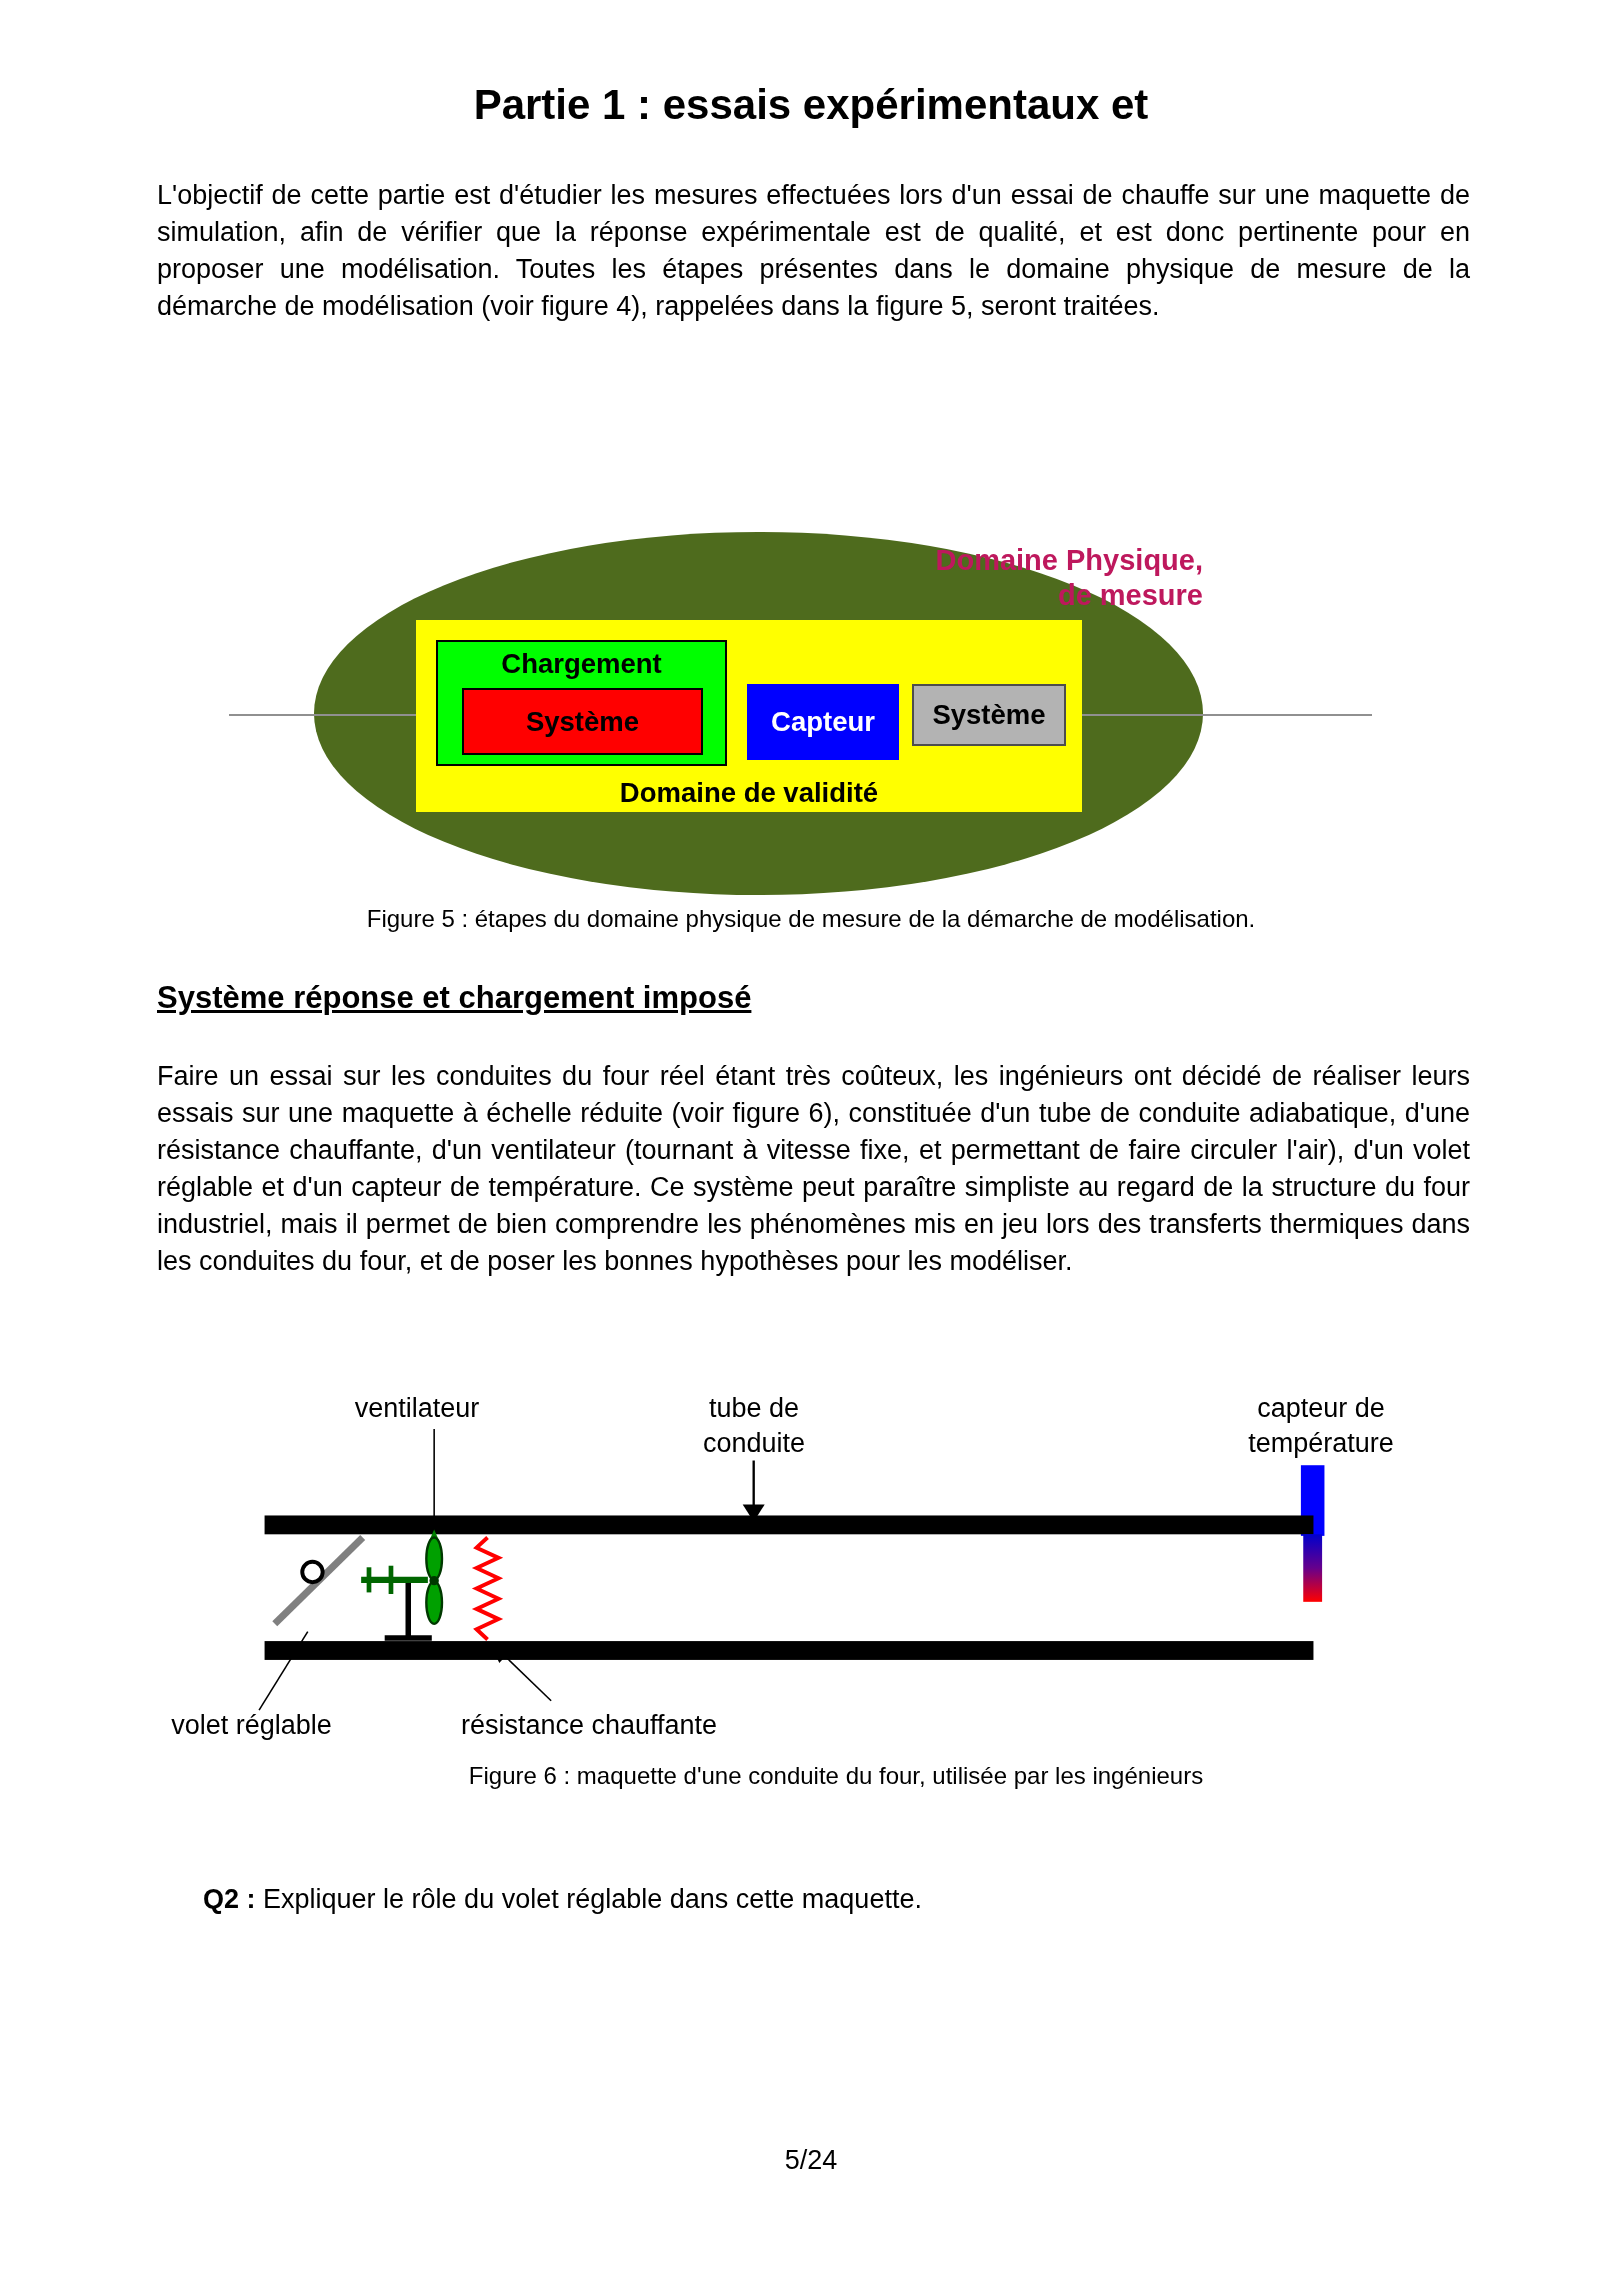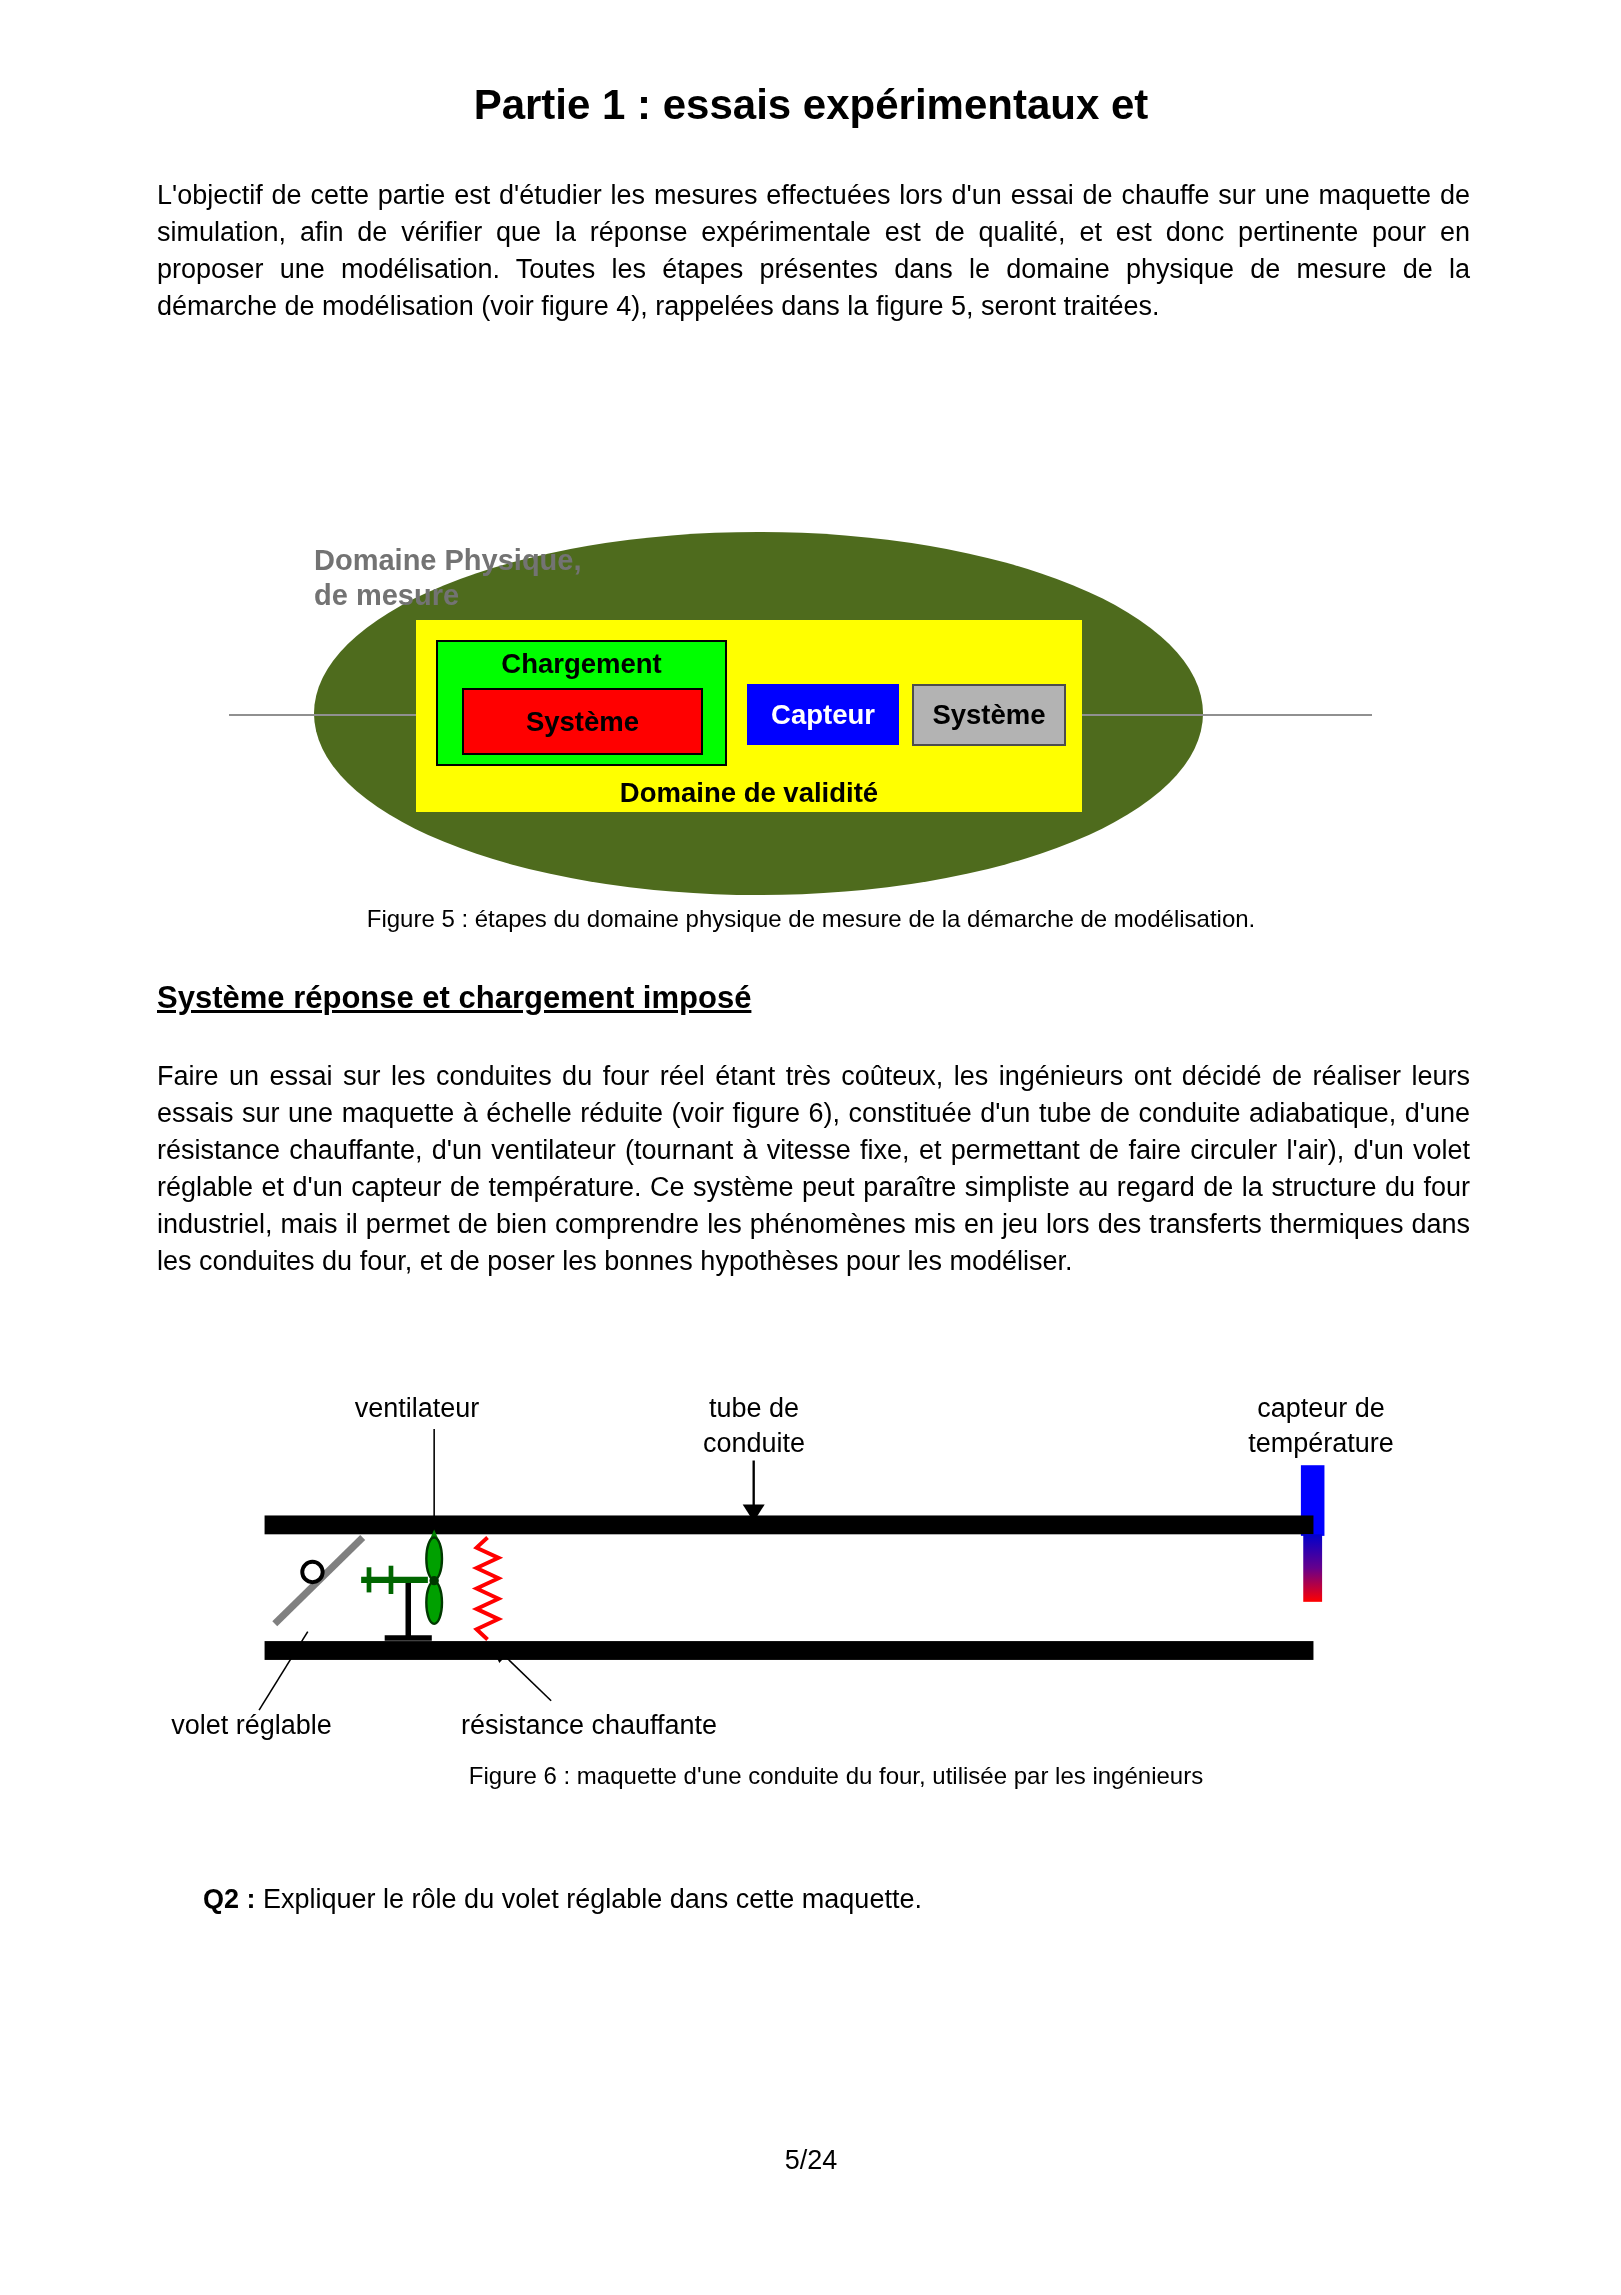--- a/index.html
+++ b/index.html
@@ -41,22 +41,22 @@
     border-radius: 50%;
     z-index: 1;
   }
   .fig5-line {
     left: 229px; top: 714px; width: 1143px; height: 2.4px;
     background: #909090;
     z-index: 2;
   }
   .fig5-ellipse-title {
     left: 314px; top: 543px; width: 889px;
-    text-align: left;
-    color: #737373; font-weight: bold; font-size: 29px; line-height: 35px;
+    text-align: right;
+    color: #be185d; font-weight: bold; font-size: 29px; line-height: 35px;
     z-index: 5;
   }
   .fig5-panel {
     left: 416px; top: 620px; width: 666px; height: 192px;
     background: #ffff00;
     z-index: 3;
   }
   .fig5-chargement {
     left: 436px; top: 640px; width: 287px; height: 122px;
     background: #00ff00;
@@ -69,21 +69,21 @@
   }
   .fig5-systeme {
     left: 462px; top: 688px; width: 237px; height: 63px;
     background: #ff0000;
     border: 2.4px solid #000000;
     z-index: 6;
     display: flex; align-items: center; justify-content: center;
     color: #000000; font-weight: bold; font-size: 27.5px;
   }
   .fig5-capteur {
-    left: 747px; top: 684px; width: 152px; height: 61px;
+    left: 747px; top: 684px; width: 152px; height: 76px;
     background: #0000ff;
     z-index: 6;
     display: flex; align-items: center; justify-content: center;
     color: #ffffff; font-weight: bold; font-size: 27.5px;
   }
   .fig5-reponse {
     left: 912px; top: 684px; width: 150px; height: 58px;
     background: #b3b3b3;
     border: 2.4px solid #4d4d4d;
     z-index: 6;

